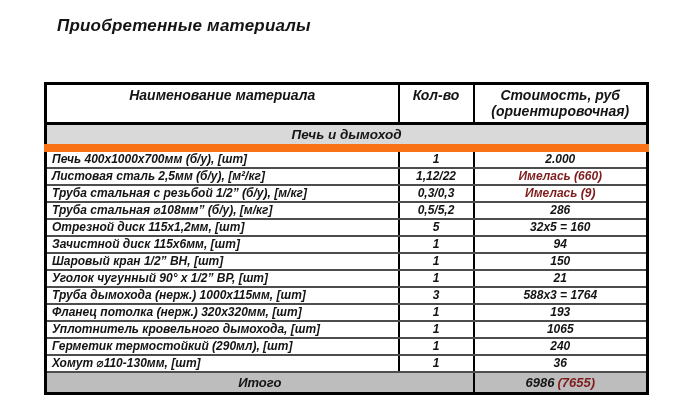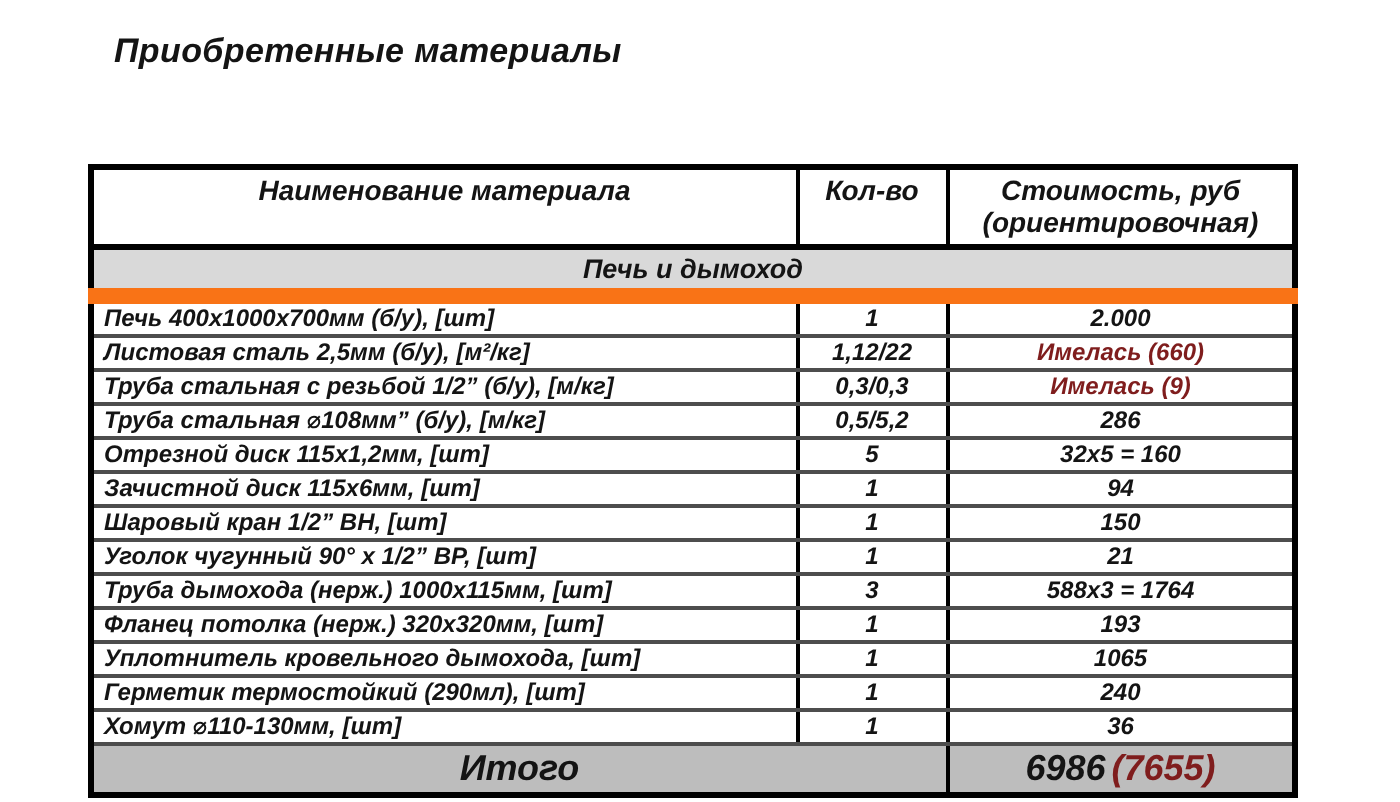--- a/index.html
+++ b/index.html
@@ -83,21 +83,21 @@
   }
   tr.data td.name { text-align: left; padding-left: 5px; }
   tr.data td.qty  { text-align: center; }
   tr.data td.cost { text-align: center; }
   .muted { color: #7f1d1d; }
 
   
   tr.total td {
     background: #bdbdbd;
     text-align: center;
-    font-size: 18px;
+    font-size: 13px;
     height: 17px;
     padding: 1px 0;
     border-top: 2px solid #000;
   }
   tr.total td .muted { margin-left: 3px; }
 </style>
 </head>
 <body>
 
 <div class="page">

